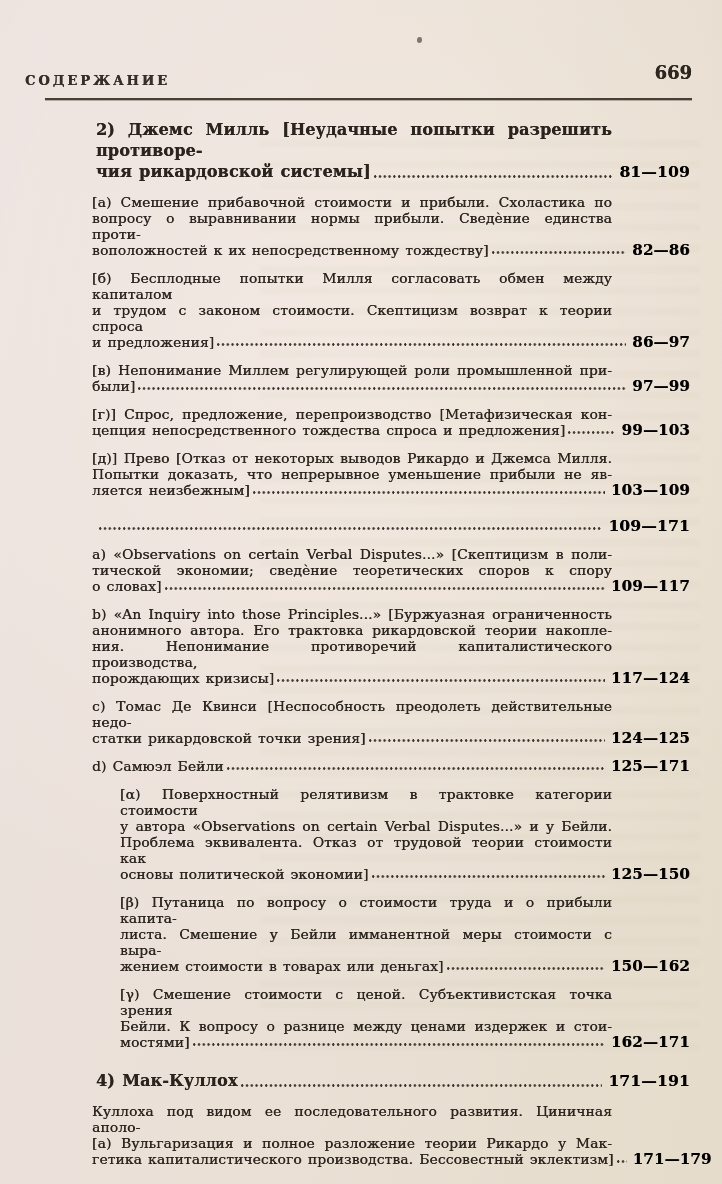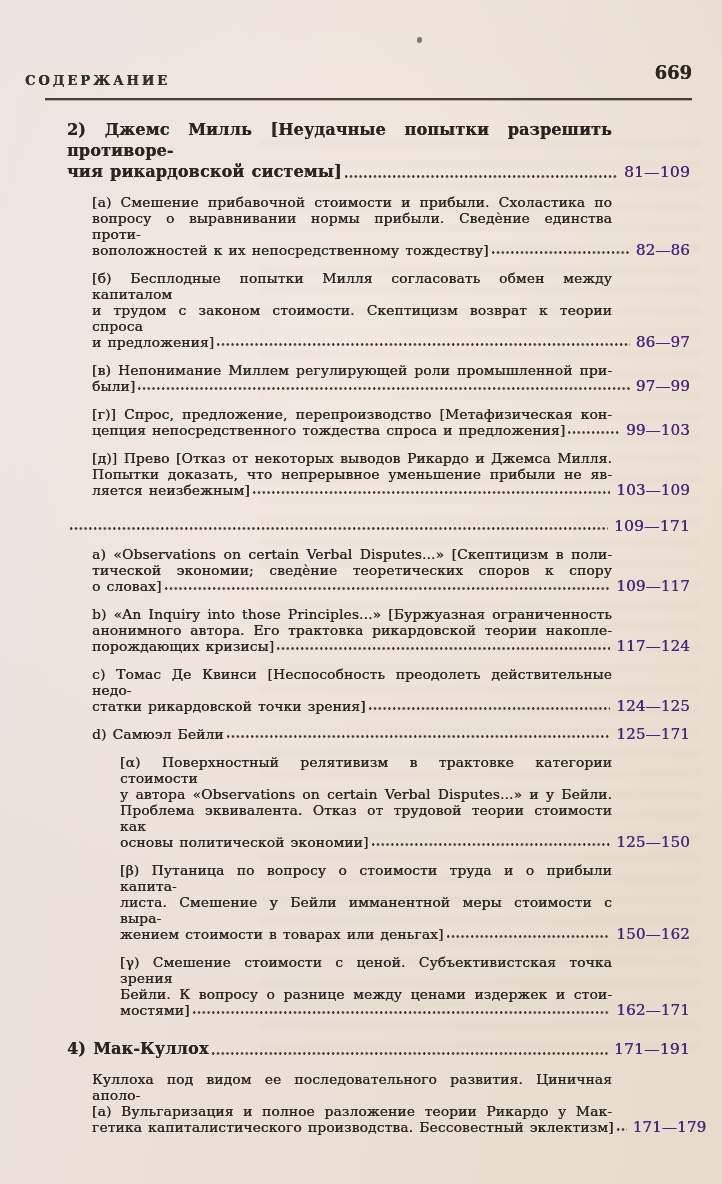--- a/index.html
+++ b/index.html
@@ -51,21 +51,21 @@
   .rule{
     margin:9px 30px 0 45px;
     border-top:2.5px solid #493f35;
     box-shadow:0 1px 0 rgba(73,63,53,.35);
     height:0;
   }
 
   .toc{position:relative;padding-top:8px;}
 
   .entry{margin:12px 32px 0 92px;}
-  .entry.level-0{margin-left:67px;margin-top:20px;}
+  .entry.level-0{margin-left:96px;margin-top:20px;}
   .entry.level-2{margin-left:120px;}
   .entry:first-child{margin-top:11px;}
 
   .entry{
     font-size:13.8px;line-height:16px;
     letter-spacing:.15px;word-spacing:1.5px;
     text-shadow:.35px 0 0 rgba(43,36,30,.85);
   }
   .entry.level-0{
     font-size:16px;line-height:21px;font-weight:700;
@@ -85,23 +85,23 @@
   .dots{
     flex:1 1 auto;min-width:10px;
     align-self:flex-end;
     height:3px;margin:0 6px 4px 3px;
     background-image:radial-gradient(circle at 1.2px 1.5px, #3b332b 1.05px, rgba(0,0,0,0) 1.4px);
     background-size:4.8px 3px;
     background-repeat:repeat-x;
   }
   .pages{
     white-space:nowrap;
-    font-weight:400;
+    font-weight:700;
     font-size:15px;line-height:16px;
-    color:#4c1d95;
+    color:#000000;
     letter-spacing:.2px;
   }
   .entry.level-0 .pages{font-size:15.5px;}
 </style>
 </head>
 <body>
 
 <div class="page">
   <div class="bleed"></div>
   <div class="speck"></div>
@@ -175,20 +175,21 @@
         <div class="line">тической экономии; сведѐние теоретических споров к спору</div>
         <div class="lastline">
           <span class="txt">о словах]</span>
           <span class="dots"></span>
           <span class="pages">109—117</span>
         </div>
       </div>
       <div class="entry level-1">
         <div class="line">b) «An Inquiry into those Principles...» [Буржуазная ограниченность</div>
         <div class="line">анонимного автора. Его трактовка рикардовской теории накопле-</div>
+        <div class="line">ния. Непонимание противоречий капиталистического производства,</div>
         <div class="lastline">
           <span class="txt">порождающих кризисы]</span>
           <span class="dots"></span>
           <span class="pages">117—124</span>
         </div>
       </div>
       <div class="entry level-1">
         <div class="line">c) Томас Де Квинси [Неспособность преодолеть действительные недо-</div>
         <div class="lastline">
           <span class="txt">статки рикардовской точки зрения]</span>

